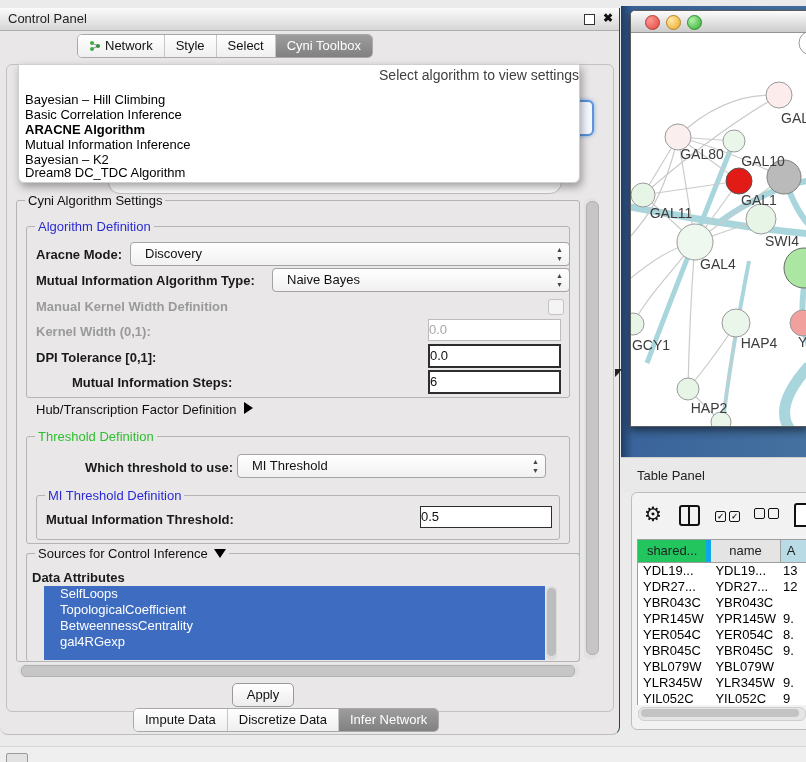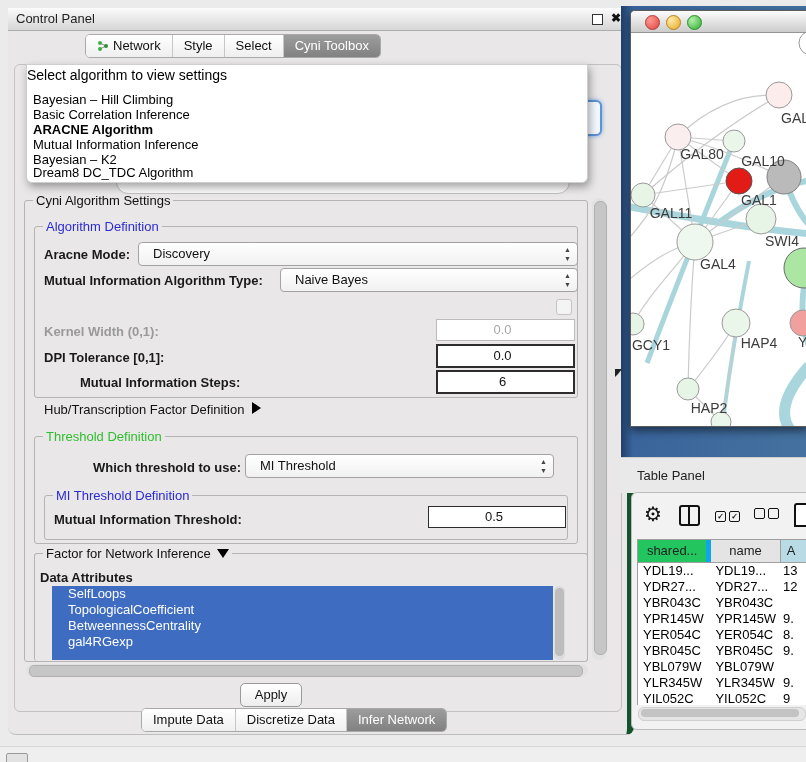--- a/index.html
+++ b/index.html
@@ -1,20 +1,20 @@
 <!DOCTYPE html>
 <html><head>
 <meta charset="utf-8">
 <style>
   html,body{margin:0;padding:0;}
   #app{position:relative;width:806px;height:762px;background:#ebebeb;overflow:hidden;
        font-family:"Liberation Sans",sans-serif;font-size:13px;color:#111;}
   
-  .cp-window{position:absolute;left:8px;top:8px;width:619px;height:726px;background:#e9e7e7;
-             border-right:7px solid #14532d;border-bottom:1px solid #bdbdbd;border-radius:0 0 8px 8px;}
+  .cp-window{position:absolute;left:0;top:8px;width:619px;height:726px;background:#e9e7e7;
+             border-right:1px solid #14532d;border-bottom:1px solid #bdbdbd;border-radius:0 0 8px 8px;}
   .cp-titlebar{position:absolute;left:0;top:0;width:100%;height:22px;
                background:linear-gradient(#fbfbfb,#d6d6d6);border-bottom:1px solid #adadad;}
   .cp-title{position:absolute;left:8px;top:3px;font-size:13px;color:#222;}
   .float-icon{position:absolute;right:24px;top:6px;width:9px;height:9px;background:#fff;border:1.5px solid #333;}
   .close-icon{position:absolute;right:6px;top:3px;font-size:12px;font-weight:bold;color:#111;}
   
   .tabbar{position:absolute;left:77px;top:26px;display:flex;border:1px solid #a9a9a9;border-radius:5px;
           overflow:hidden;background:#fff;height:22px;line-height:22px;}
   .tab{padding:0 11px;background:linear-gradient(#ffffff,#efefef);color:#111;white-space:nowrap;
        border-left:1px solid #c6c6c6;display:flex;align-items:center;gap:4px;}
@@ -24,34 +24,34 @@
   .content{position:absolute;left:6px;top:56px;width:606px;height:646px;background:#e9e7e7;
            border:1px solid #c2c2c2;border-radius:6px;}
   
   .combo-sliver{position:absolute;left:560px;top:92px;width:30px;height:32px;border:2px solid #5d93d8;
                 border-radius:6px;background:#f4f8ff;box-shadow:0 0 4px #7aa8e0;z-index:1;}
   .ghost-combo{position:absolute;left:108px;top:160px;width:452px;height:24px;border:1px solid #bfbfbf;
                border-radius:12px;background:#fafafa;z-index:1;}
   
   .popup{position:absolute;left:18px;top:56px;width:560px;height:117px;background:#fff;z-index:5;
          border:1px solid #cfcfcf;border-radius:0 0 6px 6px;box-shadow:2px 4px 9px rgba(0,0,0,.35);}
-  .popup-hint{position:absolute;left:0;top:2px;width:100%;text-align:left;color:#000000;font-size:14px;}
+  .popup-hint{position:absolute;left:0;top:2px;width:100%;text-align:right;color:#404040;font-size:14px;}
   .popup-item{position:absolute;left:6px;height:15px;line-height:15px;font-size:13px;color:#000;white-space:nowrap;}
   .popup-item.bold{font-weight:bold;}
   
   .group{position:absolute;border:1px solid #b4b4b4;border-radius:3px;}
   .gtitle{position:absolute;top:-8px;left:8px;background:#e9e7e7;padding:0 3px;font-size:13px;white-space:nowrap;}
   .t-blue{color:#2b2bd4;} .t-green{color:#2ebf2e;}
   .lbl{position:absolute;font-weight:bold;color:#1a1a1a;white-space:nowrap;}
   .lbl.dis{color:#9a9a9a;}
   .combo{position:absolute;height:22px;border:1px solid #a3a3a3;border-radius:4px;
          background:linear-gradient(#ffffff,#f1f1f1);line-height:22px;padding-left:14px;}
   .combo .arrows{position:absolute;right:6px;top:2px;font-size:7px;line-height:9px;color:#444;text-align:center;}
-  .tfield{position:absolute;height:20px;background:#fff;border:2px solid #2d2d2d;text-align:center;
-          padding-right:6px;line-height:20px;}
+  .tfield{position:absolute;height:20px;background:#fff;border:2px solid #2d2d2d;text-align:left;
+          padding-right:0;line-height:20px;}
   .tfield.dis{border:1px solid #bcbcbc;color:#a7a7a7;}
   .checkbox{position:absolute;width:14px;height:14px;border:1px solid #c3c3c3;border-radius:3px;background:#f4f4f4;}
   .arrow-right{display:inline-block;width:0;height:0;border-left:9px solid #000;
                border-top:6px solid transparent;border-bottom:6px solid transparent;margin-left:8px;}
   .arrow-down{display:inline-block;width:0;height:0;border-top:9px solid #000;
               border-left:6px solid transparent;border-right:6px solid transparent;margin-left:6px;}
   .attr-list{position:absolute;left:44px;top:578px;width:501px;height:74px;background:#3d6cc0;}
   .attr-item{color:#fff;font-size:13px;line-height:16px;padding-left:16px;white-space:nowrap;}
   .list-scroll{position:absolute;left:546px;top:578px;width:11px;height:74px;background:#dcdcdc;border-radius:6px;}
   .list-thumb{position:absolute;left:1px;top:2px;width:9px;height:68px;background:#bdbdbd;border-radius:5px;}
@@ -166,20 +166,21 @@
     <span class="lbl" style="left:36px;top:239px;">Aracne Mode:</span>
     <div class="combo" style="left:130px;top:234px;width:424px;">
       <span>Discovery</span>
       <span class="arrows">▲<br>▼</span>
     </div>
     <span class="lbl" style="left:36px;top:265px;">Mutual Information Algorithm Type:</span>
     <div class="combo" style="left:272px;top:260px;width:282px;">
       <span>Naive Bayes</span>
       <span class="arrows">▲<br>▼</span>
     </div>
+    <span class="lbl dis" style="left:36px;top:291px;">Manual Kernel Width Definition</span>
     <div class="checkbox" style="left:548px;top:291px;"></div>
     <span class="lbl dis" style="left:36px;top:316px;">Kernel Width (0,1):</span>
     <div class="tfield dis" style="left:428px;top:311px;width:131px;">0.0</div>
     <span class="lbl" style="left:36px;top:342px;">DPI Tolerance [0,1]:</span>
     <div class="tfield" style="left:428px;top:336px;width:129px;">0.0</div>
     <span class="lbl" style="left:36px;top:367px;padding-left:36px;">Mutual Information Steps:</span>
     <div class="tfield" style="left:428px;top:362px;width:129px;">6</div>
 
     <div style="position:absolute;left:36px;top:394px;">
       <span>Hub/Transcription Factor Definition</span><span class="arrow-right"></span>
@@ -193,21 +194,21 @@
       <span>MI Threshold</span>
       <span class="arrows">▲<br>▼</span>
     </div>
     <div class="group" style="left:36px;top:487px;width:522px;height:43px;">
       <span class="gtitle t-blue">MI Threshold Definition</span>
     </div>
     <span class="lbl" style="left:46px;top:504px;">Mutual Information Threshold:</span>
     <div class="tfield" style="left:420px;top:498px;width:130px;border-width:1px;">0.5</div>
 
     <div class="group" style="left:26px;top:545px;width:552px;height:107px;border-bottom:none;">
-      <span class="gtitle"><span>Factor for Network Inference</span><span class="arrow-down"></span></span>
+      <span class="gtitle"><span>Sources for Control Inference</span><span class="arrow-down"></span></span>
     </div>
     <span class="lbl" style="left:32px;top:562px;">Data Attributes</span>
     <div class="attr-list">
       <div class="attr-item">SelfLoops</div>
       <div class="attr-item">TopologicalCoefficient</div>
       <div class="attr-item">BetweennessCentrality</div>
       <div class="attr-item">gal4RGexp</div>
     </div>
     <div class="list-scroll">
         <div class="list-thumb"></div>

